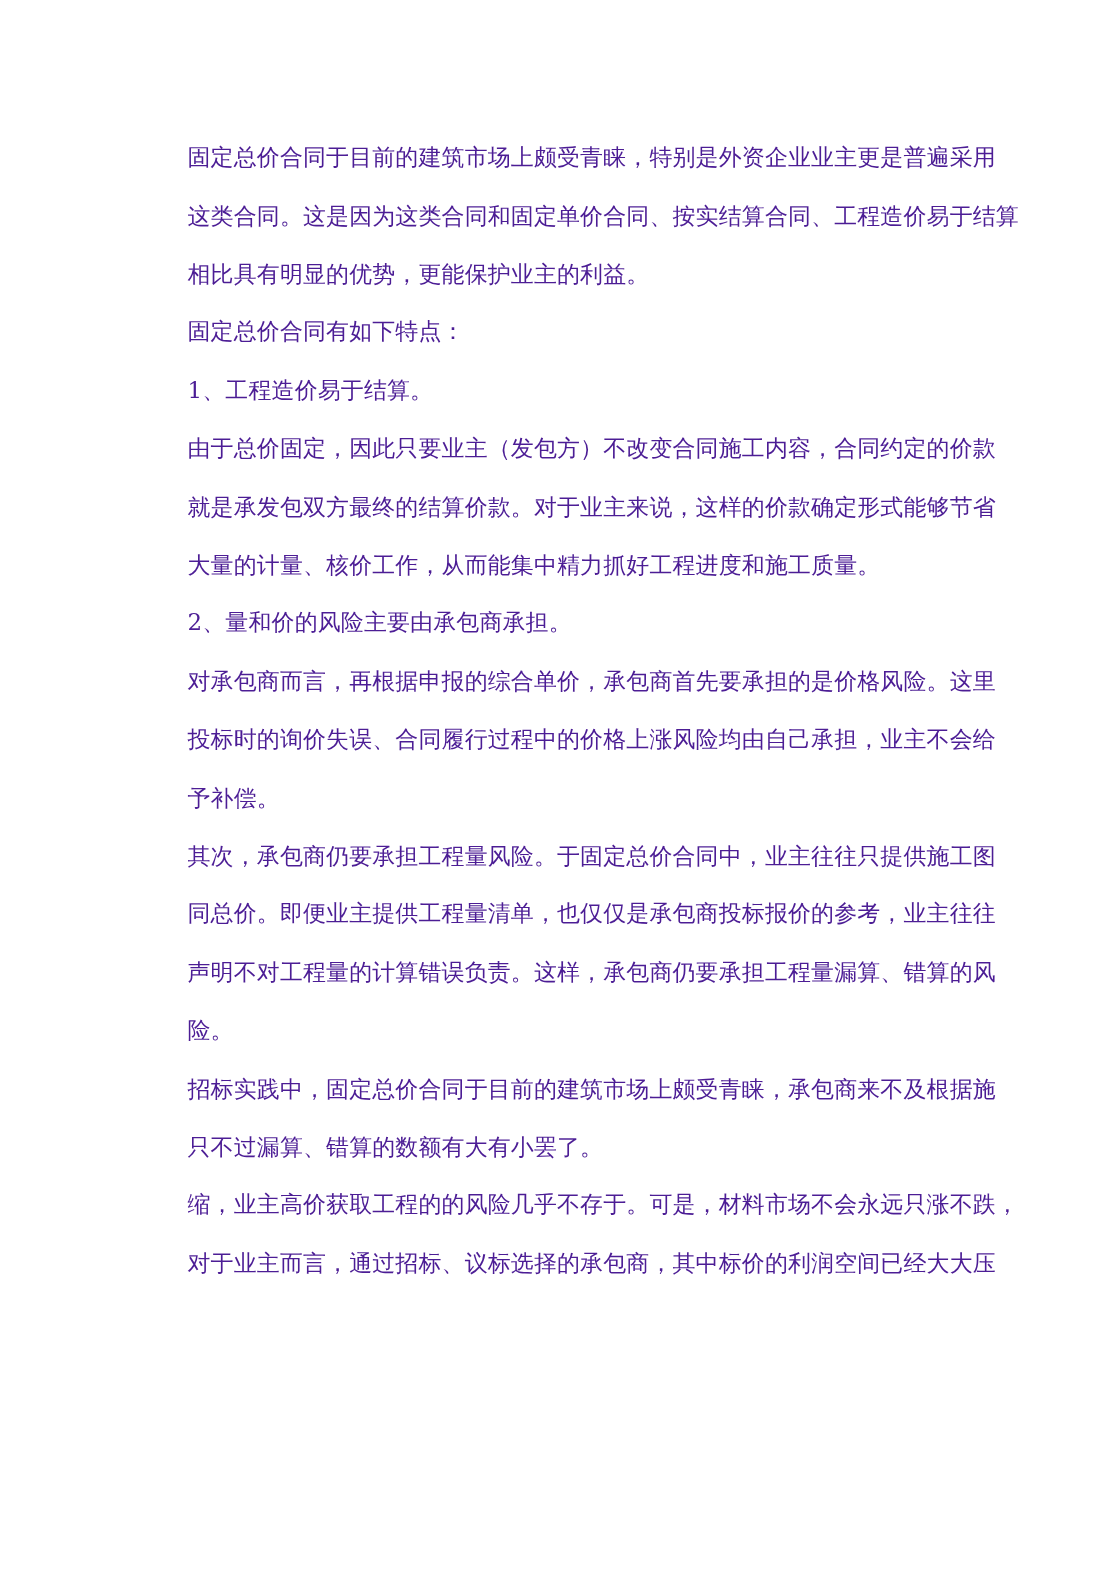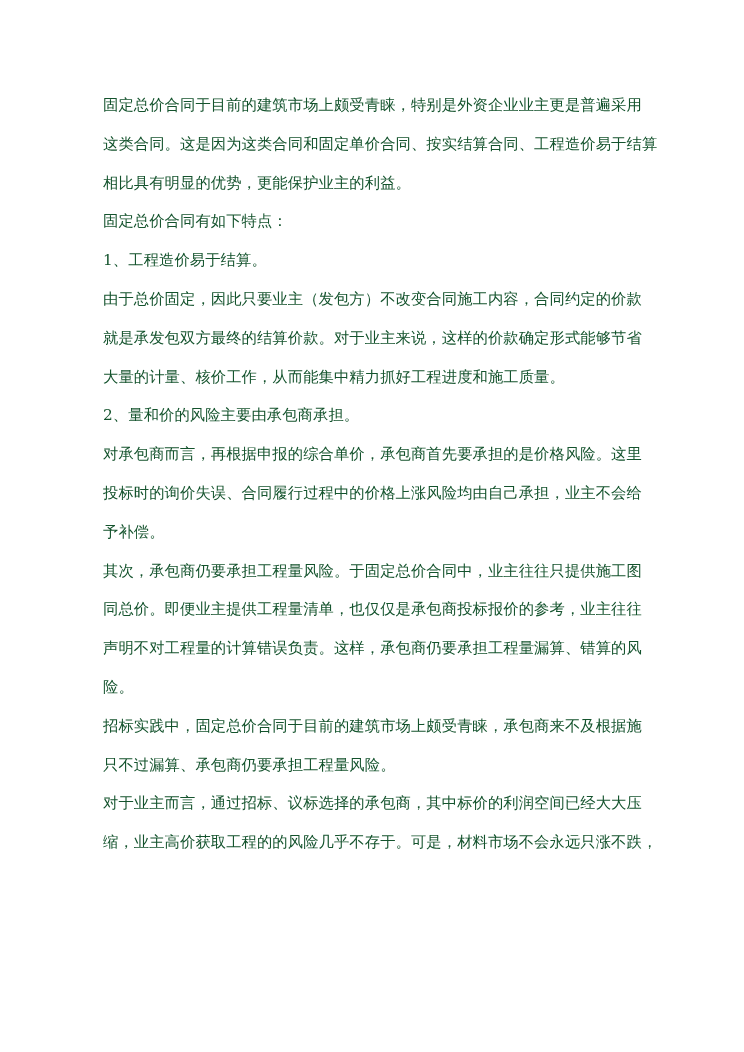--- a/index.html
+++ b/index.html
@@ -19,23 +19,24 @@
     position: absolute;
     left: 103px;
     top: 86px;
     width: 541px;
   }
   .line {
     height: 38.8px;
     line-height: 38.8px;
     font-size: 15.3px;
     letter-spacing: 0.1px;
-    color: #14532d;
+    color: #4c1d95;
     white-space: nowrap;
     text-align: left;
+    margin-left: 22px;
   }
 </style>
 </head>
 <body>
 
 <div class="page">
   <div class="textblock">
     <div class="line">固定总价合同于目前的建筑市场上颇受青睐，特别是外资企业业主更是普遍采用</div>
     <div class="line">这类合同。这是因为这类合同和固定单价合同、按实结算合同、工程造价易于结算</div>
     <div class="line">相比具有明显的优势，更能保护业主的利益。</div>
@@ -46,17 +47,17 @@
     <div class="line">大量的计量、核价工作，从而能集中精力抓好工程进度和施工质量。</div>
     <div class="line">2、量和价的风险主要由承包商承担。</div>
     <div class="line">对承包商而言，再根据申报的综合单价，承包商首先要承担的是价格风险。这里</div>
     <div class="line">投标时的询价失误、合同履行过程中的价格上涨风险均由自己承担，业主不会给</div>
     <div class="line">予补偿。</div>
     <div class="line">其次，承包商仍要承担工程量风险。于固定总价合同中，业主往往只提供施工图</div>
     <div class="line">同总价。即便业主提供工程量清单，也仅仅是承包商投标报价的参考，业主往往</div>
     <div class="line">声明不对工程量的计算错误负责。这样，承包商仍要承担工程量漏算、错算的风</div>
     <div class="line">险。</div>
     <div class="line">招标实践中，固定总价合同于目前的建筑市场上颇受青睐，承包商来不及根据施</div>
-    <div class="line">只不过漏算、承包商仍要承担工程量风险。</div>
+    <div class="line">只不过漏算、错算的数额有大有小罢了。</div>
+    <div class="line">缩，业主高价获取工程的的风险几乎不存于。可是，材料市场不会永远只涨不跌，</div>
     <div class="line">对于业主而言，通过招标、议标选择的承包商，其中标价的利润空间已经大大压</div>
-    <div class="line">缩，业主高价获取工程的的风险几乎不存于。可是，材料市场不会永远只涨不跌，</div>
   </div>
 </div>
 
 </body></html>

